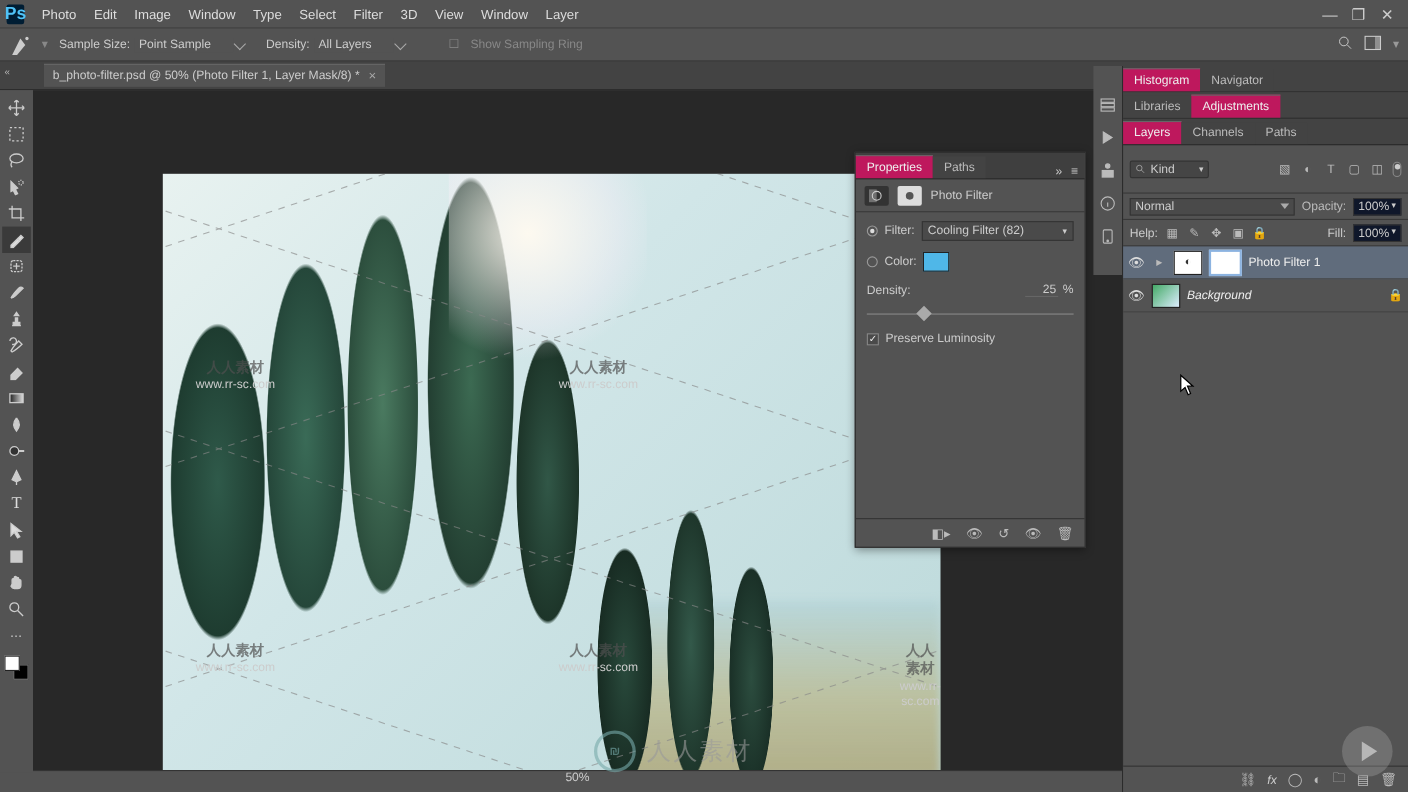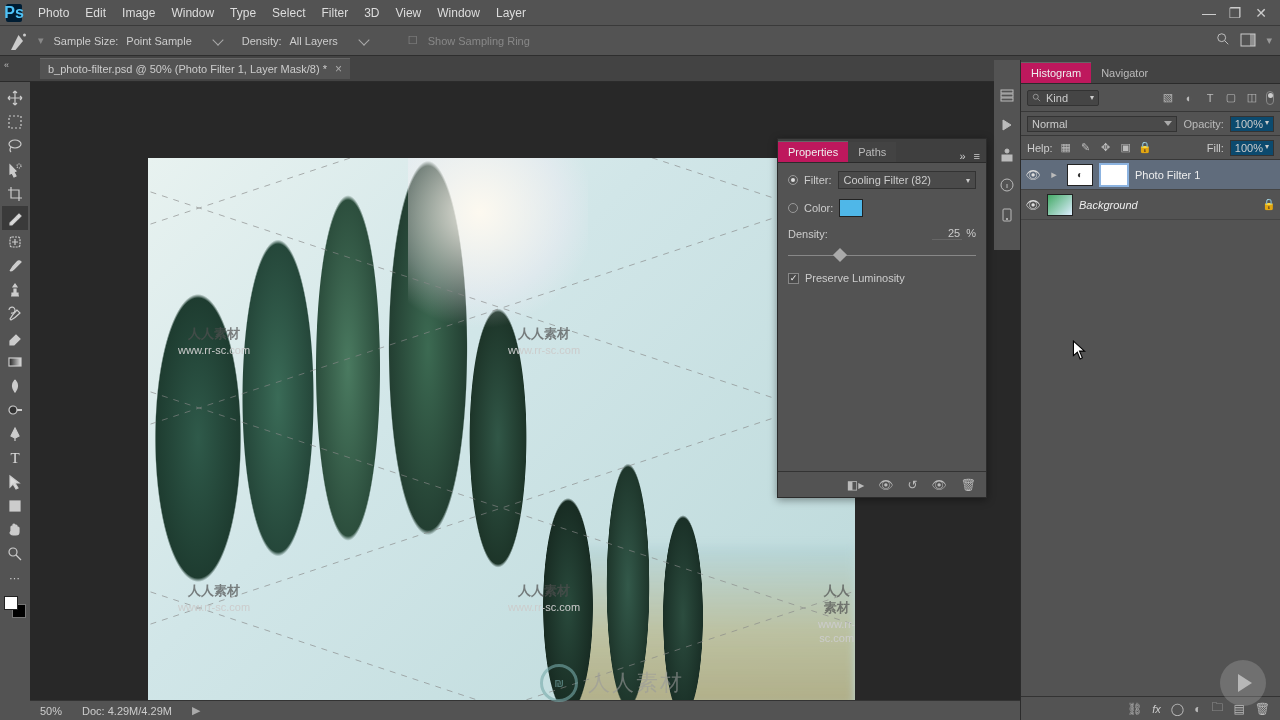--- a/index.html
+++ b/index.html
@@ -67,29 +67,29 @@
 
 
 .rightcol { position:absolute; right:0; top:60px; width:260px; bottom:0; background:#535353; border-left:1px solid #2b2b2b; }
 .tabrow { height:24px; display:flex; align-items:flex-end; border-bottom:1px solid #2b2b2b; background:#434343; }
 .tab { padding:4px 10px; color:#bbb; background:#434343; }
 .tab.active { background:#be185d; color:#eee; border-top:1px solid #666; }
 .subtabrow { height:24px; display:flex; align-items:flex-end; border-bottom:1px solid #2b2b2b; background:#434343; }
 
 
 .layerspanel { padding:0; }
-.layershdr { height:28px; display:flex; align-items:center; gap:4px; padding:0 6px; border-bottom:1px solid #383838; }
+.layershdr { height:44px; display:flex; align-items:center; gap:4px; padding:0 6px; border-bottom:1px solid #383838; }
 .kind-sel { display:flex; align-items:center; background:#454545; border:1px solid #333; padding:1px 4px; border-radius:2px; gap:4px; flex:0 0 72px; }
 .kind-icons { margin-left:auto; display:flex; gap:7px; }
 .kind-icons span { width:14px; height:14px; display:flex; align-items:center; justify-content:center; color:#bbb; font-size:11px; }
 .blendrow { height:24px; display:flex; align-items:center; padding:0 6px; gap:6px; border-bottom:1px solid #383838; }
 .blend-sel { flex:1; border:1px solid #333; background:#4a4a4a; padding:1px 4px; display:flex; justify-content:space-between; align-items:center; }
 .blend-sel .carat { border-left:4px solid transparent; border-right:4px solid transparent; border-top:5px solid #aaa; }
 .oplabel { color:#bbb; }
-.pct { border:1px solid #333; background:#0c4a6e; padding:1px 4px; display:flex; gap:2px; }
+.pct { border:1px solid #333; background:#0f172a; padding:1px 4px; display:flex; gap:2px; }
 .lockrow { height:24px; display:flex; align-items:center; padding:0 6px; gap:6px; border-bottom:1px solid #383838; }
 .lockrow .locks { display:flex; gap:6px; }
 .lockrow .locks span { width:14px; text-align:center; color:#bbb; }
 .layeritem { height:30px; display:flex; align-items:center; padding:0 4px; gap:6px; border-bottom:1px solid #444; }
 .layeritem.selected { background:rgba(120,155,200,0.35); }
 .eye { width:16px; text-align:center; color:#ddd; font-size:12px; }
 .link { width:14px; text-align:center; color:#bbb; }
 .thumb { width:26px; height:22px; border:1px solid #222; background:#333; }
 .thumb.adj { background:#fff; display:flex; align-items:center; justify-content:center; font-size:10px; color:#333; }
 .thumb.mask { background:#fff; border:2px solid #8cb3e0; width:30px; height:24px; }
@@ -114,21 +114,21 @@
 .density-val { border-bottom:1px solid #666; padding:0 2px; width:30px; text-align:right; }
 .slider { position:relative; height:12px; }
 .slider-track { position:absolute; top:5px; left:0; right:0; height:1px; background:#888; }
 .slider-thumb { position:absolute; top:0; width:10px; height:10px; background:#aaa; transform:rotate(45deg); }
 .chk-row { display:flex; align-items:center; gap:6px; }
 .chk { width:11px; height:11px; border:1px solid #888; background:#4a4a4a; display:flex; align-items:center; justify-content:center; font-size:9px; color:#eee; }
 .props-foot { position:absolute; bottom:0; left:0; right:0; height:26px; display:flex; align-items:center; justify-content:flex-end; gap:14px; padding:0 10px; border-top:1px solid #333; }
 .props-foot span { color:#bbb; font-size:12px; }
 
 
-.statusbar { position:absolute; left:30px; bottom:0; right:260px; height:20px; background:#535353; border-top:1px solid #333; display:flex; align-items:center; padding:0 10px; gap:20px; color:#bbb; }
+.statusbar { position:absolute; left:30px; bottom:0; right:260px; height:20px; background:#535353; border-top:1px solid #333; display:flex; align-items:center; padding:0 10px; gap:20px; color:#bbb;flex-direction:column; }
 .statusbar .arrow { color:#aaa; }
 
 
 .playoverlay { position:absolute; right:14px; bottom:14px; width:46px; height:46px; border-radius:50%; background:rgba(200,200,200,0.25); display:flex; align-items:center; justify-content:center; z-index:50; }
 .playoverlay::after { content:""; border-left:14px solid rgba(230,230,230,0.6); border-top:9px solid transparent; border-bottom:9px solid transparent; margin-left:4px; }
 
 
 .badge { position:absolute; left:540px; bottom:18px; display:flex; align-items:center; gap:10px; z-index:40; opacity:0.6; }
 .badge .circ { width:38px; height:38px; border-radius:50%; border:3px solid #7aa; display:flex; align-items:center; justify-content:center; color:#7aa; font-weight:bold; }
 .badge .txt { font-size:22px; color:#9a9a9a; font-weight:500; letter-spacing:2px; }
@@ -376,20 +376,29 @@
         <circle cx="8" cy="12" r="0.7" fill="#bbb"></circle>
       </svg>
     </div>
 </div>
 
 <div class="rightcol">
   <div class="tabrow">
     <div class="tab active">Histogram</div>
     <div class="tab">Navigator</div>
   </div>
+  <div class="subtabrow">
+    <div class="tab">Libraries</div>
+    <div class="tab active">Adjustments</div>
+  </div>
+  <div class="subtabrow">
+    <div class="tab active">Layers</div>
+    <div class="tab">Channels</div>
+    <div class="tab">Paths</div>
+  </div>
 
   <div class="layerspanel">
     <div class="layershdr">
       <div class="kind-sel">
         <svg width="10" height="10" viewBox="0 0 16 16">
             <circle cx="6" cy="6" r="4" stroke="#bbb" fill="none"></circle>
             <path d="M9 9l4 4" stroke="#bbb"></path>
           </svg>
         <span>Kind</span>
         <span style="margin-left:auto;font-size:8px">▾</span>
@@ -460,20 +469,34 @@
 
 <div class="propspanel">
   <div class="tabrow">
     <div class="tab active">Properties</div>
     <div class="tab">Paths</div>
     <div class="ctrls">
       <span>»</span>
       <span>≡</span>
     </div>
   </div>
+  <div class="props-hdr">
+    <div class="icobox">
+        <svg width="14" height="12" viewBox="0 0 14 12">
+          <circle cx="7" cy="6" r="4" fill="none" stroke="#ccc"></circle>
+          <rect x="0" y="0" width="7" height="12" fill="#ccc" opacity="0.4"></rect>
+        </svg>
+      </div>
+    <div class="icobox" style="background:#ddd">
+        <svg width="14" height="12" viewBox="0 0 14 12">
+          <circle cx="7" cy="6" r="3.5" fill="#555"></circle>
+        </svg>
+      </div>
+    <span>Photo Filter</span>
+  </div>
   <div class="props-body">
     <div class="radio-row">
       <span class="radio on"></span>
       <span>Filter:</span>
       <div class="filter-sel">
         <span>Cooling Filter (82)</span>
         <span style="font-size:8px">▾</span>
       </div>
     </div>
     <div class="radio-row">

